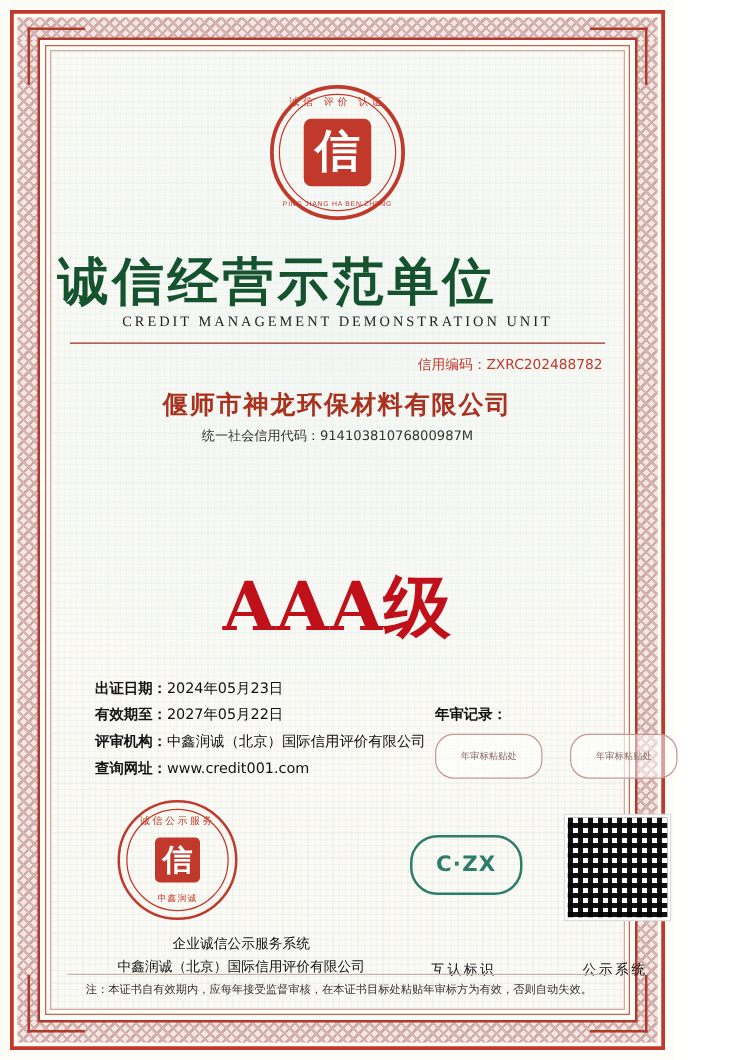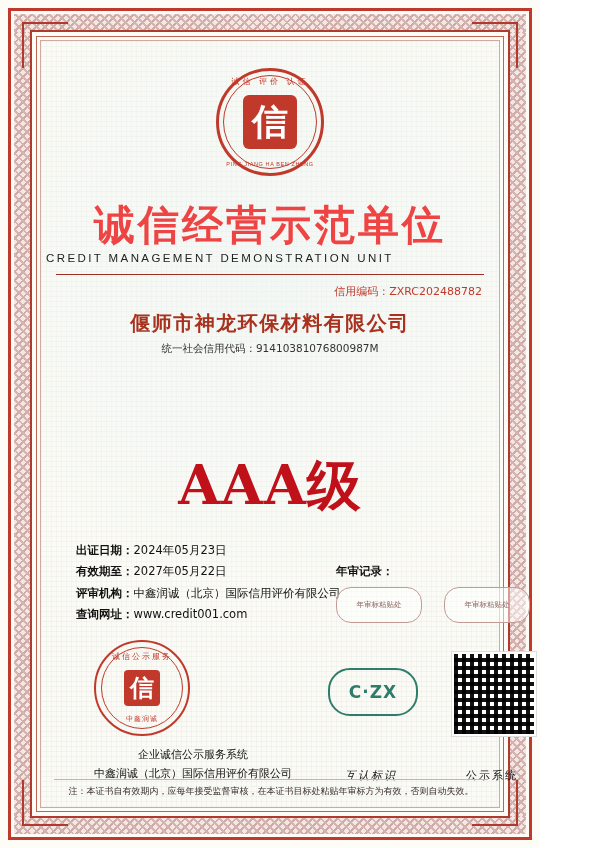--- a/index.html
+++ b/index.html
@@ -149,36 +149,35 @@
     color: #c0392b;
     letter-spacing: 0.6px;
     font-family: "Liberation Sans", sans-serif;
   }
 
   
   .title-zh {
     position: absolute;
     top: 152px;
     left: 0; right: 0;
-    text-align: center;
     font-size: 41px;
     font-weight: bold;
-    color: #ef4444;
+    color: #14532d;
     letter-spacing: 3px;
     font-family: "DejaVu Sans", sans-serif;
   }
   .title-en {
     position: absolute;
     top: 206px;
     left: 0; right: 0;
-    text-align: left;
+    text-align: center;
     font-size: 11.5px;
     color: #222;
     letter-spacing: 2.4px;
-    font-family: Liberation Sans, sans-serif;
+    font-family: Liberation Serif, serif;
   }
   .title-rule {
     position: absolute;
     top: 228px;
     left: 10px; right: 10px;
     height: 1px;
     background: #9c2f23;
   }
 
   .cert-code {
@@ -245,21 +244,21 @@
     line-height: 1.85;
     color: #111;
     font-family: "DejaVu Sans", sans-serif;
   }
   .info .row { white-space: nowrap; }
   .info .label { font-weight: bold; }
 
   .annual {
     position: absolute;
     top: 518px;
-    left: 290px;
+    left: 302px;
     font-size: 11.5px;
     color: #111;
     font-family: "DejaVu Sans", sans-serif;
   }
   .annual-title { font-weight: bold; margin-bottom: 8px; }
   .annual-boxes { display: flex; gap: 22px; }
   .annual-box {
     width: 84px;
     height: 34px;
     border: 1px solid #c49a94;
@@ -388,21 +387,20 @@
     text-align: center;
     line-height: 1.7;
   }
   .cap-2 {
     position: absolute;
     left: 268px;
     top: 22px;
     width: 86px;
     text-align: center;
     letter-spacing: 2px;
-    font-style: italic;
   }
   .cap-3 {
     position: absolute;
     left: 382px;
     top: 22px;
     width: 100px;
     text-align: center;
     letter-spacing: 2px;
   }
 

